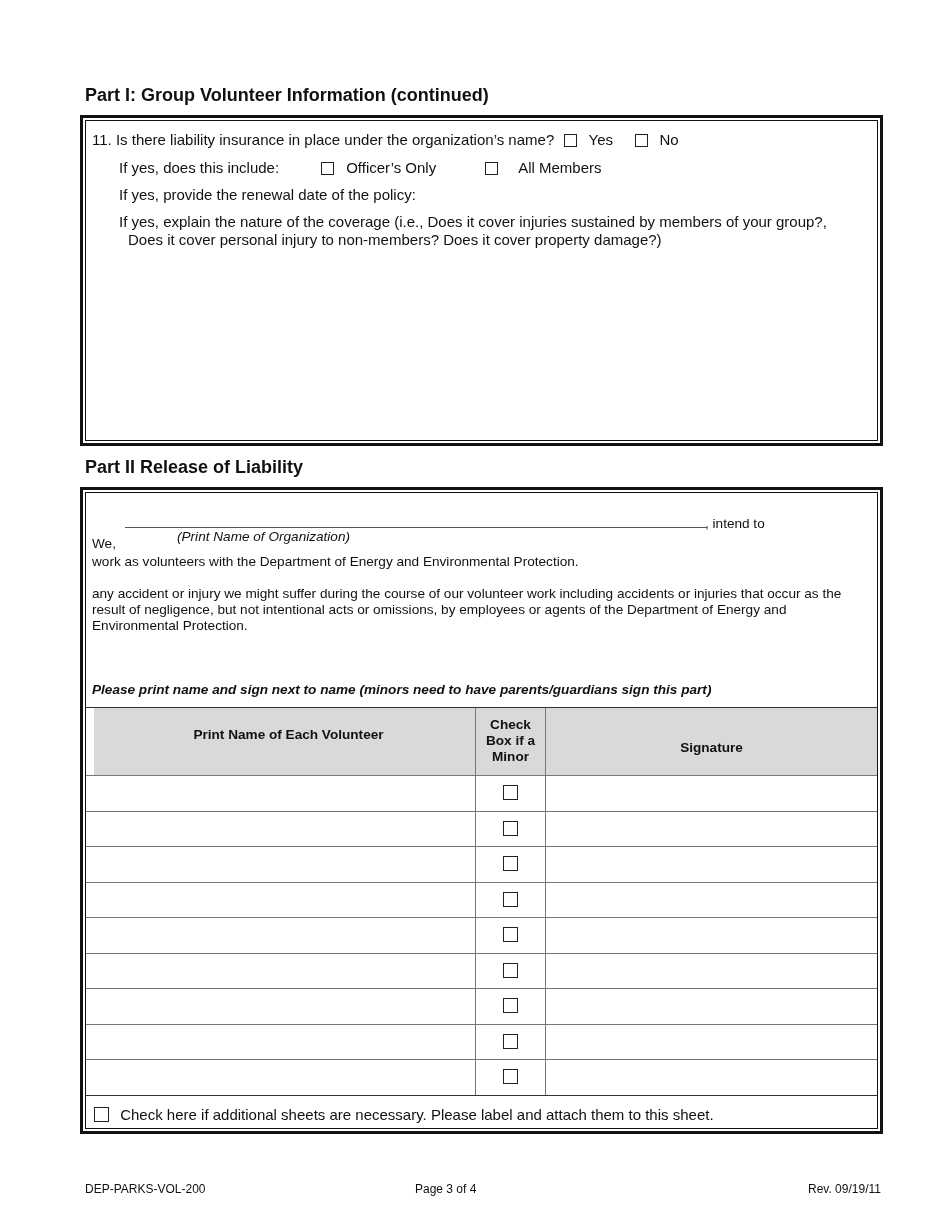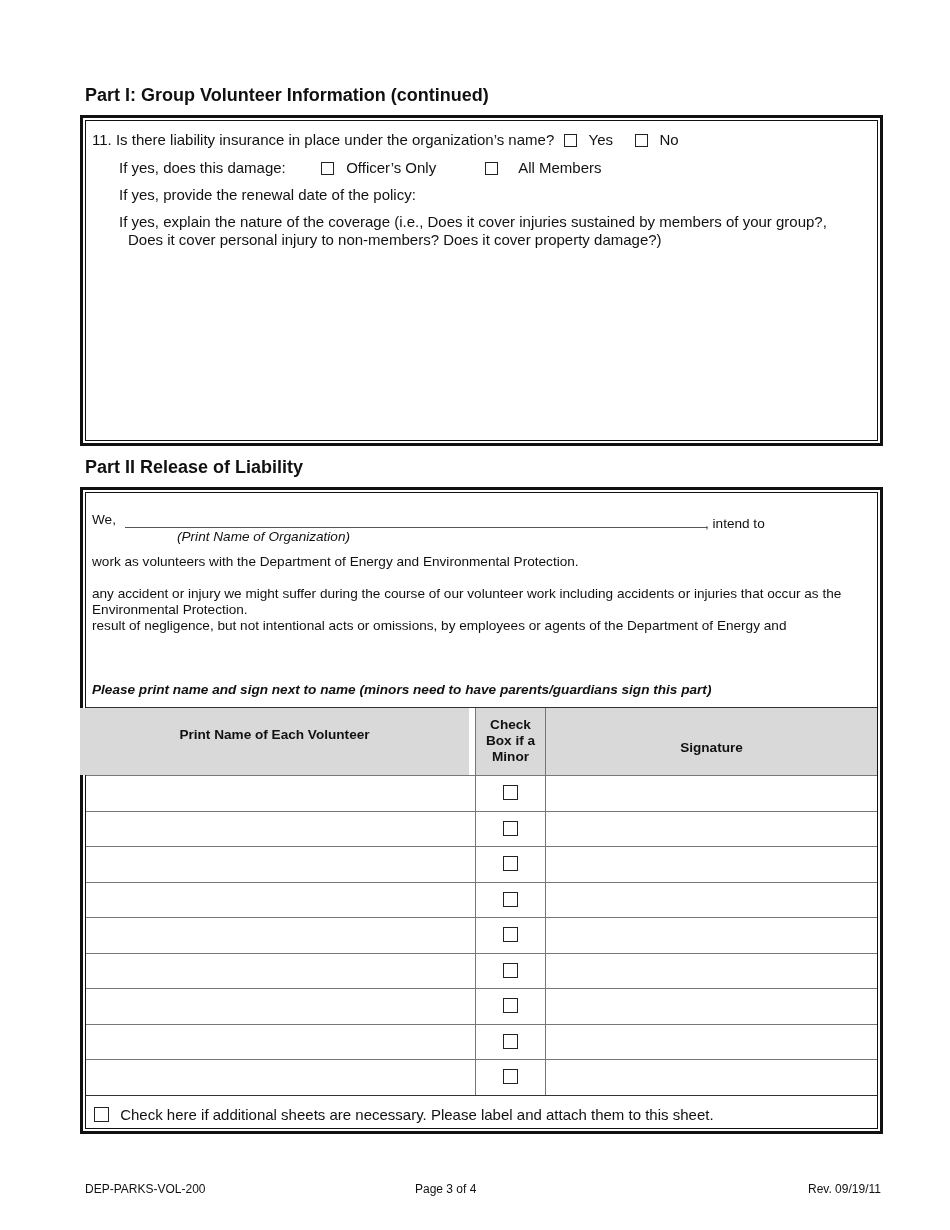--- a/index.html
+++ b/index.html
@@ -42,21 +42,21 @@
 </div>
 
 <div class="abs txt" style="left:92px; top:131px;">
   <span>11. Is there liability insurance in place under the organization’s name?</span>
   <span class="cb" style="margin-left:6px;"></span>
   <span style="margin-left:7px;">Yes</span>
   <span class="cb" style="margin-left:18px;"></span>
   <span style="margin-left:7px;">No</span>
 </div>
 
-<div class="abs txt" style="left:119px; top:159px;">If yes, does this damage:</div>
+<div class="abs txt" style="left:119px; top:159px;">If yes, does this include:</div>
 <div class="abs txt" style="left:321px; top:159px;">
   <span class="cb"></span>
   <span style="margin-left:8px;">Officer’s Only</span>
 </div>
 <div class="abs txt" style="left:485px; top:159px;">
   <span class="cb"></span>
   <span style="margin-left:16px;">All Members</span>
 </div>
 
 <div class="abs txt" style="left:119px; top:186px;">If yes, provide the renewal date of the policy:</div>
@@ -64,37 +64,37 @@
 <div class="abs txt" style="left:119px; top:213px;">If yes, explain the nature of the coverage (i.e., Does it cover injuries sustained by members of your group?,</div>
 <div class="abs txt" style="left:128px; top:231px;">Does it cover personal injury to non-members? Does it cover property damage?)</div>
 <div class="abs" style="left:92px; top:252px; width:780px; height:180px;"></div>
 
 <div class="abs section-title" style="left:85px; top:457px;">Part II  Release of Liability</div>
 
 <div class="box-outer" style="left:80px; top:487px; width:803px; height:647px;">
   <div class="box-inner"></div>
 </div>
 
-<div class="abs txt-sm" style="left:92px; top:512px;">We,</div>
+<div class="abs txt-sm" style="left:92px; top:536px;">We,</div>
 <div class="abs" style="left:125px; top:527px; width:581px; height:1px; background:#555;"></div>
 <div class="abs txt-sm" style="left:705px; top:516px;">, intend to</div>
 <div class="abs txt-sm" style="left:177px; top:529px; font-style:italic;">(Print Name of Organization)</div>
 
 <div class="abs txt-sm" style="left:92px; top:554px;">work as volunteers with the Department of Energy and Environmental Protection.</div>
 
 <div class="abs txt-sm" style="left:92px; top:586px; width:790px;">
   <div>any accident or injury we might suffer during the course of our volunteer work including accidents or injuries that occur as the</div>
+  <div>result of negligence, but not intentional acts or omissions, by employees or agents of the Department of Energy and</div>
   <div>Environmental Protection.</div>
-  <div>result of negligence, but not intentional acts or omissions, by employees or agents of the Department of Energy and</div>
 </div>
 
 <div class="abs txt-sm" style="left:92px; top:682px; font-weight:bold; font-style:italic;">Please print name and sign next to name (minors need to have parents/guardians sign this part)</div>
 
 <div class="abs" style="left:86px; top:707px; width:791px; height:1px; background:#333;"></div>
-<div class="th" style="left:80px; top:708px; width:389px; height:67px; padding-top:19px;">Print Name of Each Volunteer</div>
+<div class="th" style="left:94px; top:708px; width:389px; height:67px; padding-top:19px;">Print Name of Each Volunteer</div>
 <div class="th" style="left:476px; top:708px; width:69px; height:67px; padding-top:9px;">
   <div>Check</div>
   <div>Box if a</div>
   <div>Minor</div>
 </div>
 <div class="th" style="left:546px; top:708px; width:331px; height:67px; padding-top:32px;">Signature</div>
 
 <div class="vline" style="left:475px; top:708px; height:387px;"></div>
 <div class="vline" style="left:545px; top:708px; height:387px;"></div>
 

